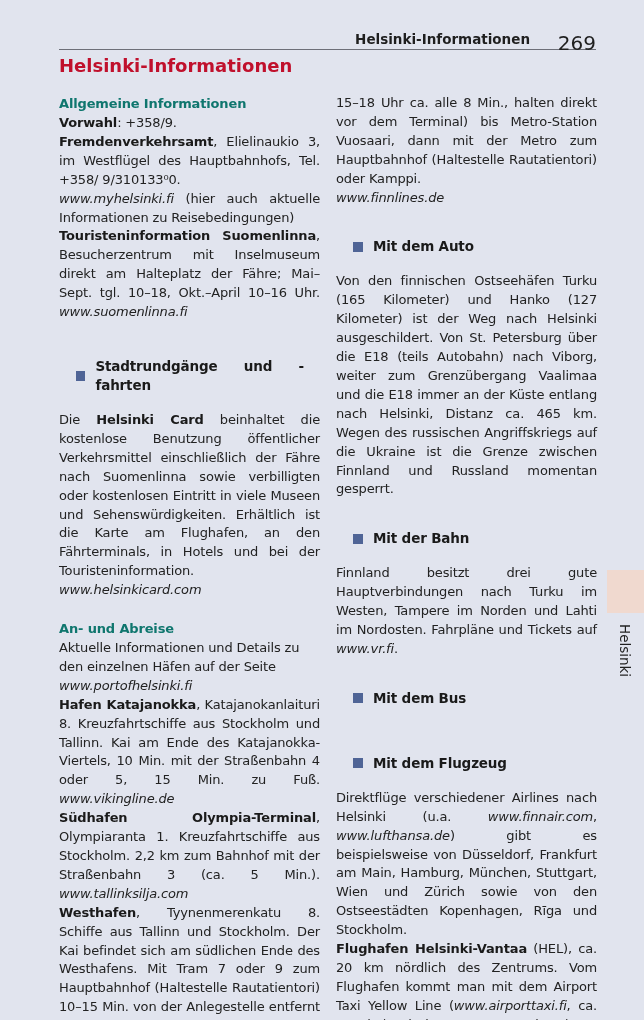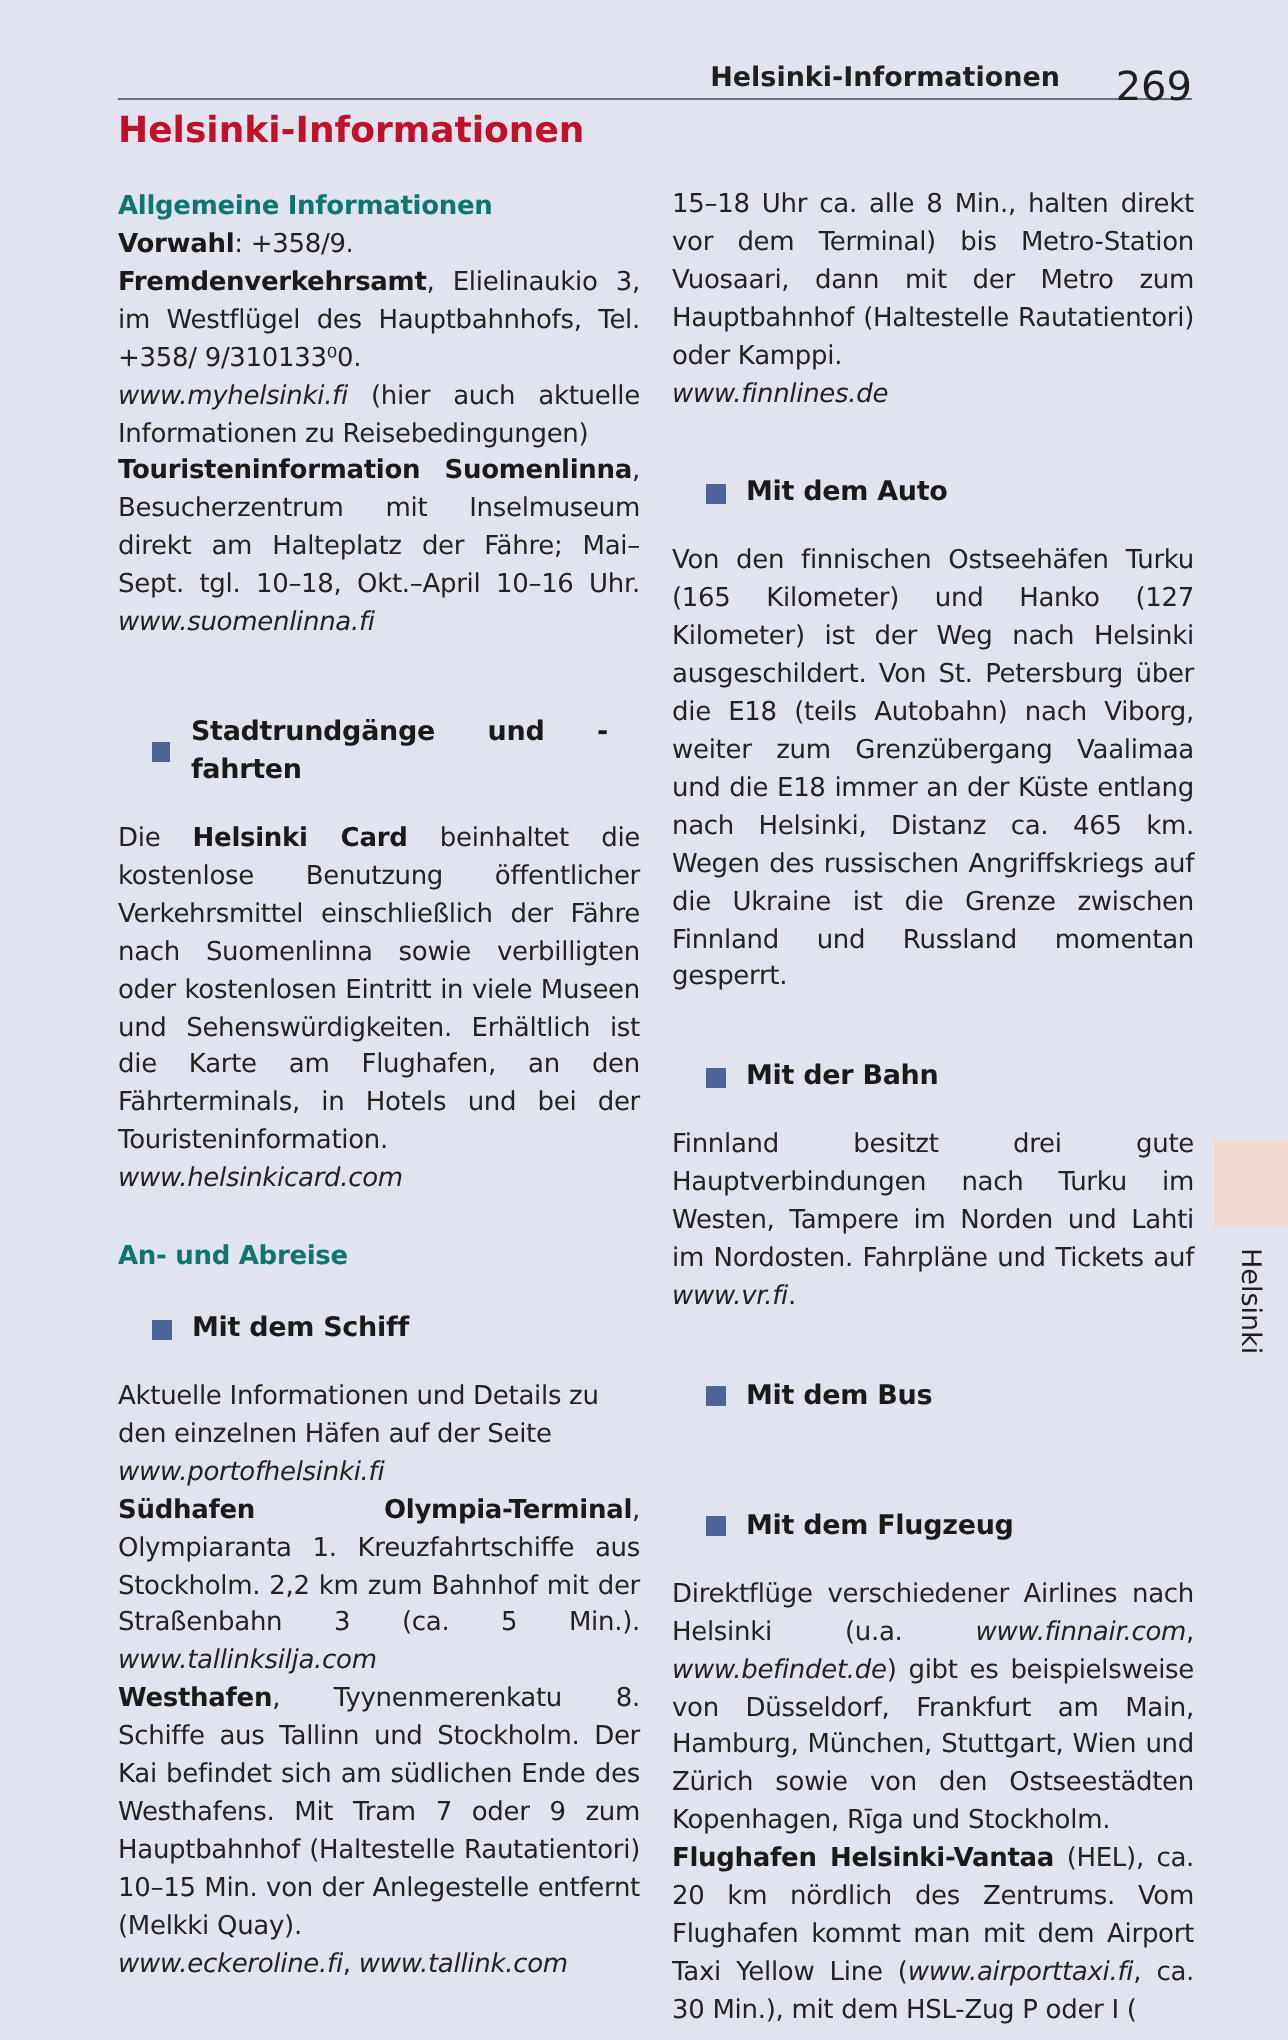--- a/index.html
+++ b/index.html
@@ -80,25 +80,22 @@
 
   <div class="gap"></div>
   <h3 class="h3">
       <span class="sq"></span>
       <span>Stadtrundgänge und -fahrten</span>
     </h3>
   <p><span>Die </span><b>Helsinki Card</b><span> beinhaltet die kostenlose Benutzung öffentlicher Verkehrsmittel einschließlich der Fähre nach Suomenlinna sowie verbilligten oder kostenlosen Eintritt in viele Museen und Sehenswürdigkeiten. Erhältlich ist die Karte am Flughafen, an den Fährterminals, in Hotels und bei der Touristeninformation.</span><br><i>www.helsinkicard.com</i></p>
 
   <div class="gap"></div>
   <h2 class="h2">An- und Abreise</h2>
-  <h3 class="h3">
-      <span class="sq"></span>
-      <span>Mit dem Schiff</span>
-    </h3>
   <p style="text-align:left"><span>Aktuelle Informationen und Details zu den einzelnen Häfen auf der Seite</span><br><i>www.portofhelsinki.fi</i></p>
+  <p><b>Hafen Katajanokka</b><span>, Katajanokanlaituri 8. Kreuzfahrtschiffe aus Stockholm und Tallinn. Kai am Ende des Katajanokka-Viertels, 10 Min. mit der Straßenbahn 4 oder 5, 15 Min. zu Fuß. </span><i>www.vikingline.de</i></p>
   <p><b>Südhafen Olympia-Terminal</b><span>, Olympiaranta 1. Kreuzfahrtschiffe aus Stockholm. 2,2 km zum Bahnhof mit der Straßenbahn 3 (ca. 5 Min.). </span><i>www.tallinksilja.com</i></p>
   <p><b>Westhafen</b><span>, Tyynenmerenkatu 8. Schiffe aus Tallinn und Stockholm. Der Kai befindet sich am südlichen Ende des Westhafens. Mit Tram 7 oder 9 zum Hauptbahnhof (Haltestelle Rautatientori) 10–15 Min. von der Anlegestelle entfernt (Melkki Quay).</span><br><i>www.eckeroline.fi</i><span>, </span><i>www.tallink.com</i></p>
 
 </div>
 
 <div class="col right">
   <p><span id="hansa-right">15–18 Uhr ca. alle 8 Min., halten direkt vor dem Terminal) bis Metro-Station Vuosaari, dann mit der Metro zum Hauptbahnhof (Haltestelle Rautatientori) oder Kamppi.</span><br><i>www.finnlines.de</i></p>
 
   <div class="gap-s"></div>
   <h3 class="h3">
@@ -118,18 +115,18 @@
   <h3 class="h3">
       <span class="sq"></span>
       <span>Mit dem Bus</span>
     </h3>
 
   <div class="gap-s"></div>
   <h3 class="h3">
       <span class="sq"></span>
       <span>Mit dem Flugzeug</span>
     </h3>
-  <p><span>Direktflüge verschiedener Airlines nach Helsinki (u.a. </span><i>www.finnair.com</i><span>, </span><i>www.befindet.de</i><span>) gibt es beispielsweise von Düsseldorf, Frankfurt am Main, Hamburg, München, Stuttgart, Wien und Zürich sowie von den Ostseestädten Kopenhagen, Rīga und Stockholm.</span></p>
+  <p><span>Direktflüge verschiedener Airlines nach Helsinki (u.a. </span><i>www.finnair.com</i><span>, </span><i>www.lufthansa.de</i><span>) gibt es beispielsweise von Düsseldorf, Frankfurt am Main, Hamburg, München, Stuttgart, Wien und Zürich sowie von den Ostseestädten Kopenhagen, Rīga und Stockholm.</span></p>
   <p><b>Flughafen Helsinki-Vantaa</b><span> (HEL), ca. 20 km nördlich des Zentrums. Vom Flughafen kommt man mit dem Airport Taxi Yellow Line (</span><i>www.airporttaxi.fi</i><span>, ca. 30 Min.), mit dem HSL-Zug P oder I (</span></p>
 </div>
 
 <div class="side-tab"></div>
 <div class="side-label">Helsinki</div>
 
 </body></html>

